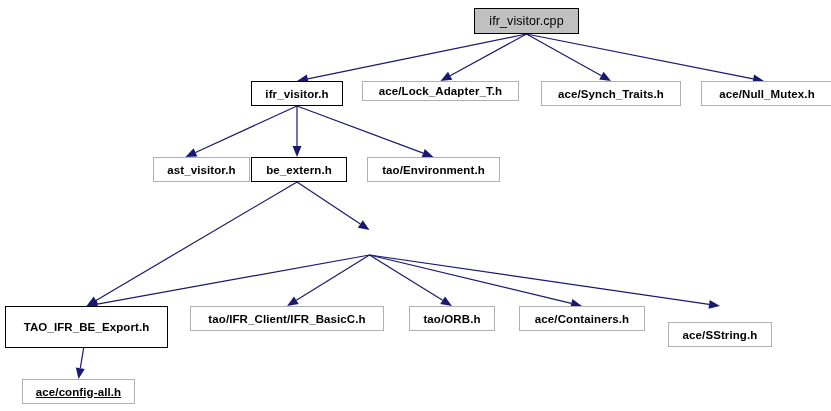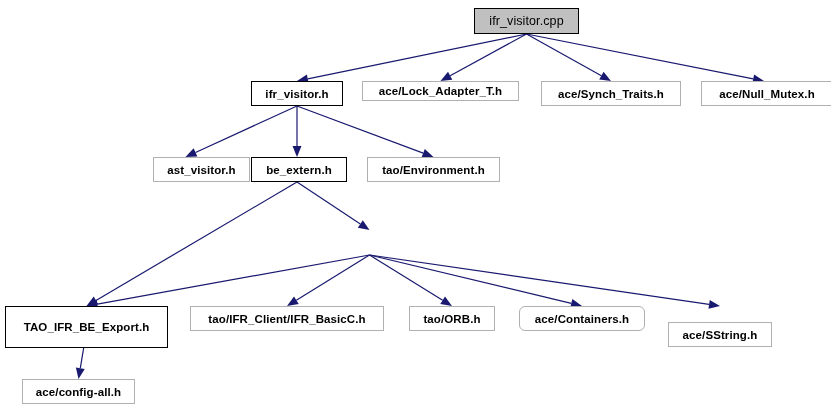--- a/index.html
+++ b/index.html
@@ -144,22 +144,22 @@
     </div>
     <div class="node-box bold" style="left: 5px; top: 306px; width: 163px; height: 42px;">
       <span class="node-label">TAO_IFR_BE_Export.h</span>
     </div>
     <div class="node-box" style="left: 190px; top: 306px; width: 194px; height: 25px;">
       <span class="node-label">tao/IFR_Client/IFR_BasicC.h</span>
     </div>
     <div class="node-box" style="left: 409px; top: 306px; width: 86px; height: 25px;">
       <span class="node-label">tao/ORB.h</span>
     </div>
-    <div class="node-box" style="left: 519px; top: 306px; width: 126px; height: 25px; border-radius: 6px;">
+    <div class="node-box" style="left: 519px; top: 306px; width: 126px; height: 25px;">
       <span class="node-label">ace/Containers.h</span>
     </div>
     <div class="node-box" style="left: 668px; top: 306px; width: 104px; height: 25px; margin-top: 16px;">
       <span class="node-label">ace/SString.h</span>
     </div>
-    <div class="node-box" style="left: 22px; top: 379px; width: 113px; height: 25px;">
+    <div class="node-box" style="left: 22px; top: 379px; width: 113px; height: 25px; text-decoration: underline;">
       <span class="node-label">ace/config-all.h</span>
     </div>
   </div>
 
 </body></html>

